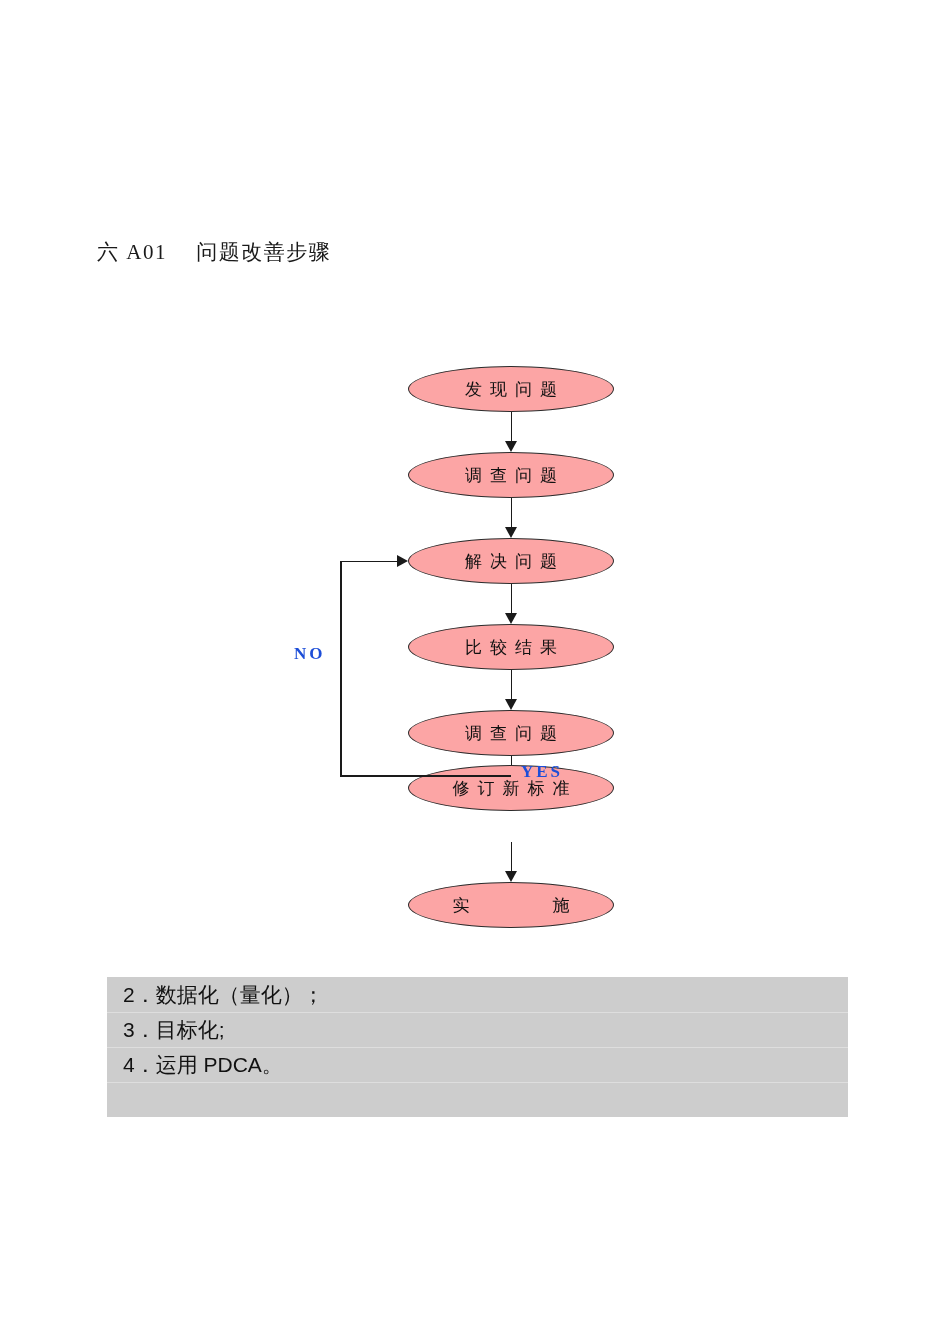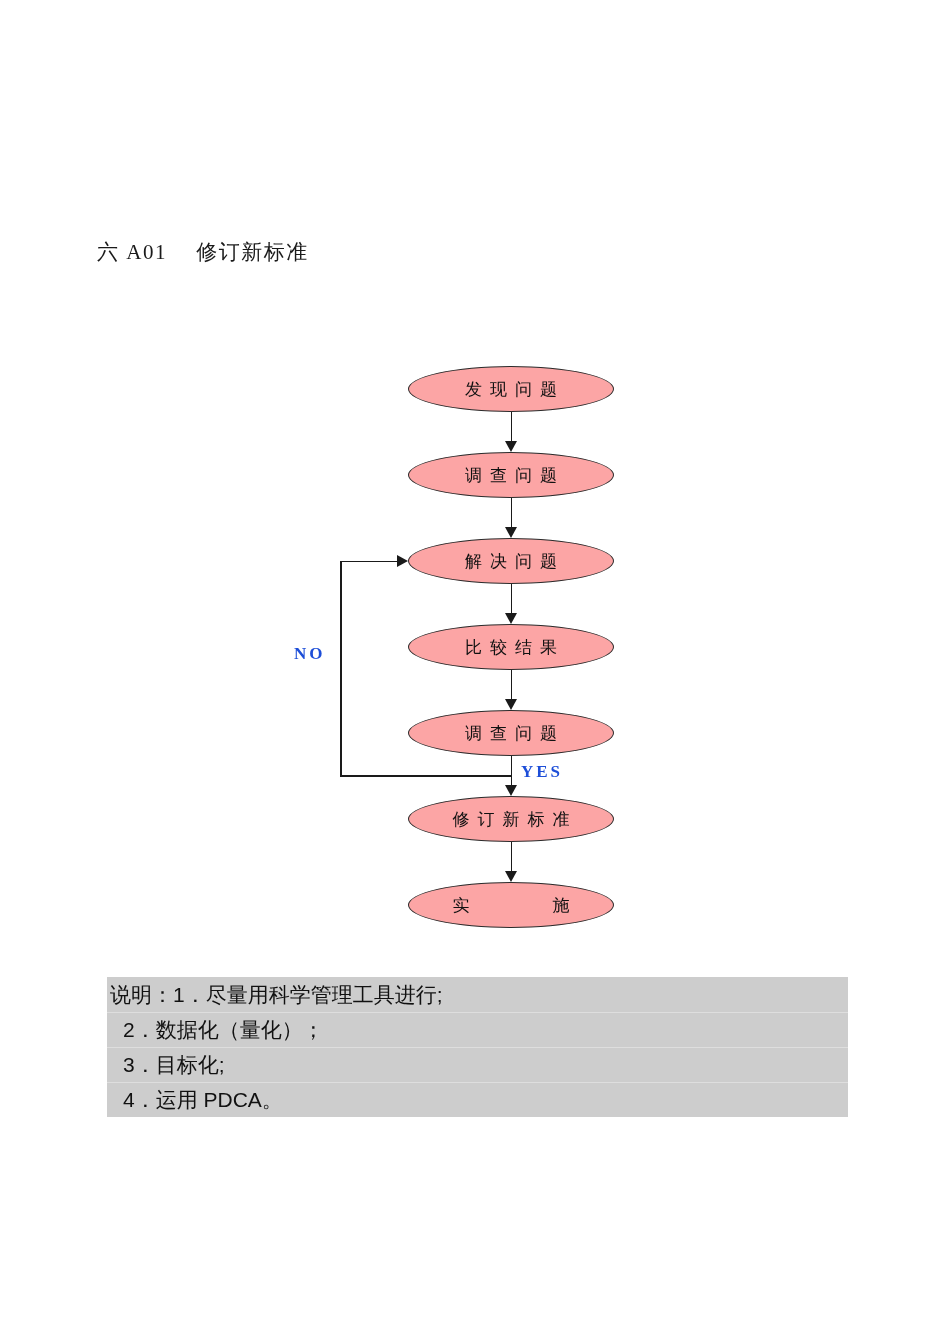--- a/index.html
+++ b/index.html
@@ -43,21 +43,21 @@
     text-indent: 8px; 
     white-space: pre;
     color: #111;
     box-sizing: border-box;
   }
   .n1 { top: 366px; }
   .n2 { top: 452px; }
   .n3 { top: 538px; }
   .n4 { top: 624px; }
   .n5 { top: 710px; }
-  .n6 { top: 796px; }
+  .n6 { top: 765px; }
   .n7 { top: 882px; }
 
   .varrow {
     position: absolute;
     left: 505px;
     width: 13px;
   }
   .varrow::before {
     content: "";
     position: absolute;
@@ -166,21 +166,21 @@
     height: 1px;
     background: rgba(255, 255, 255, 0.35);
   }
   .sep1 { top: 35px; }
   .sep2 { top: 70px; }
   .sep3 { top: 105px; }
 </style>
 </head>
 <body>
 
-<div class="page-title">六 A01　 修订新标准</div>
+<div class="page-title">六 A01　 问题改善步骤</div>
 
 <div>
 
   <div class="ellipse n1">发现问题</div>
   <div class="varrow a1"></div>
 
   <div class="ellipse n2">调查问题</div>
   <div class="varrow a2"></div>
 
   <div class="ellipse n3">解决问题</div>
@@ -200,20 +200,19 @@
   <div class="loop-v"></div>
   <div class="loop-h-bottom"></div>
   <div class="loop-arrow-right"></div>
 
   <div class="branch-label no-label">NO</div>
   <div class="branch-label yes-label">YES</div>
 
 </div>
 
 <div class="note-box">
-  <div class="note-line first">说明：1．尽量用科学管理工具进行;</div>
   <div class="note-line rest">2．数据化（量化）；</div>
   <div class="note-line rest">3．目标化;</div>
   <div class="note-line rest">4．运用 PDCA。</div>
   <div class="note-sep sep1"></div>
   <div class="note-sep sep2"></div>
   <div class="note-sep sep3"></div>
 </div>
 
 </body></html>

